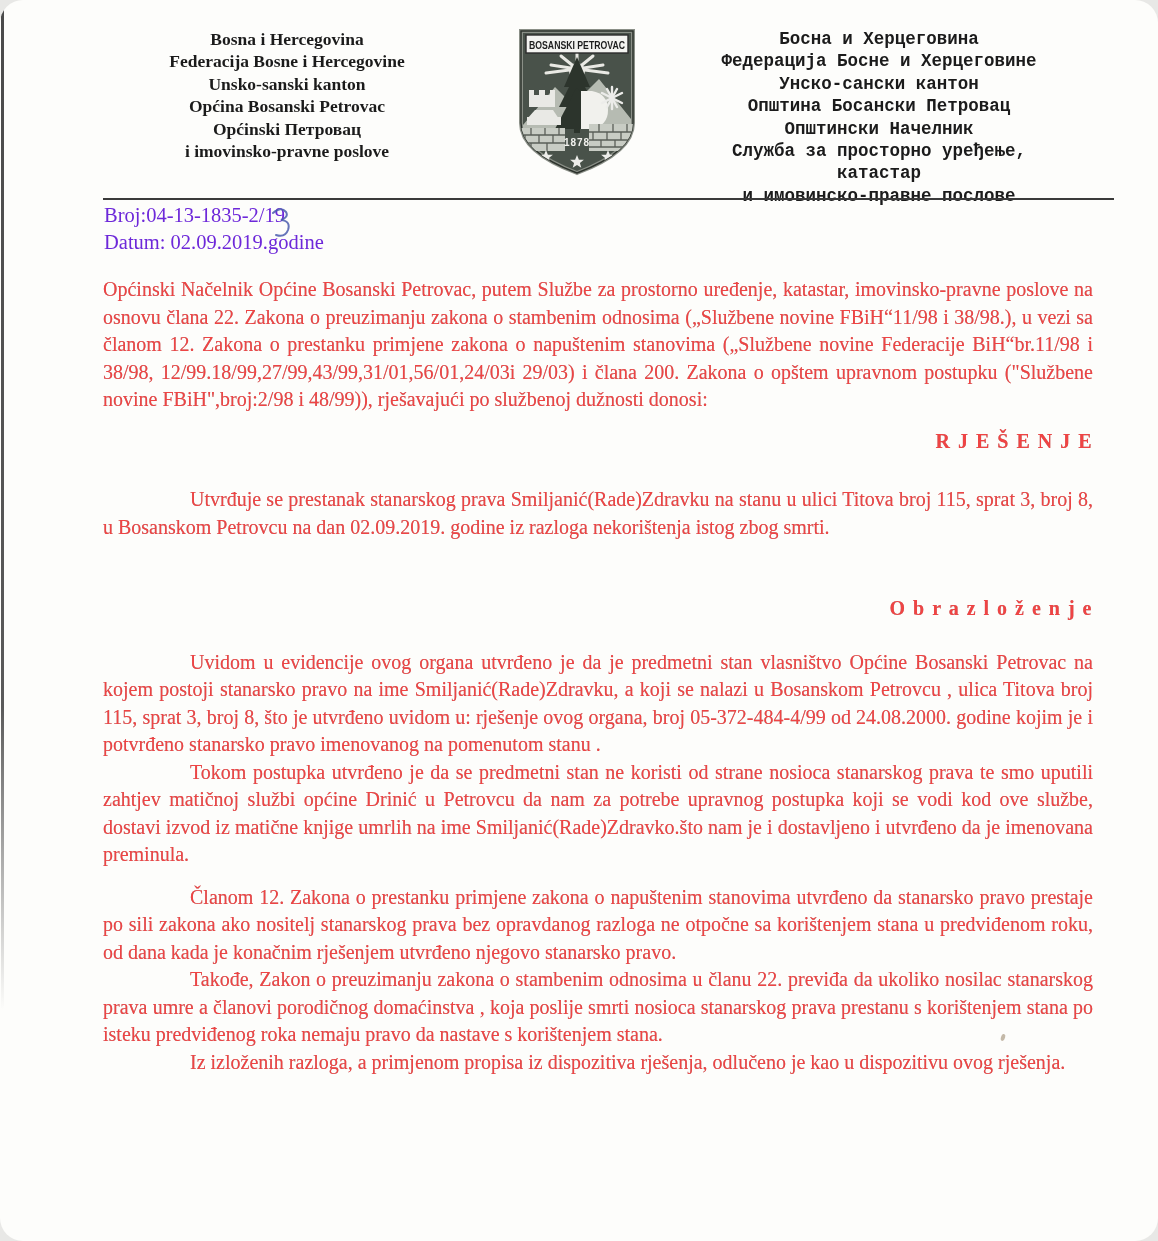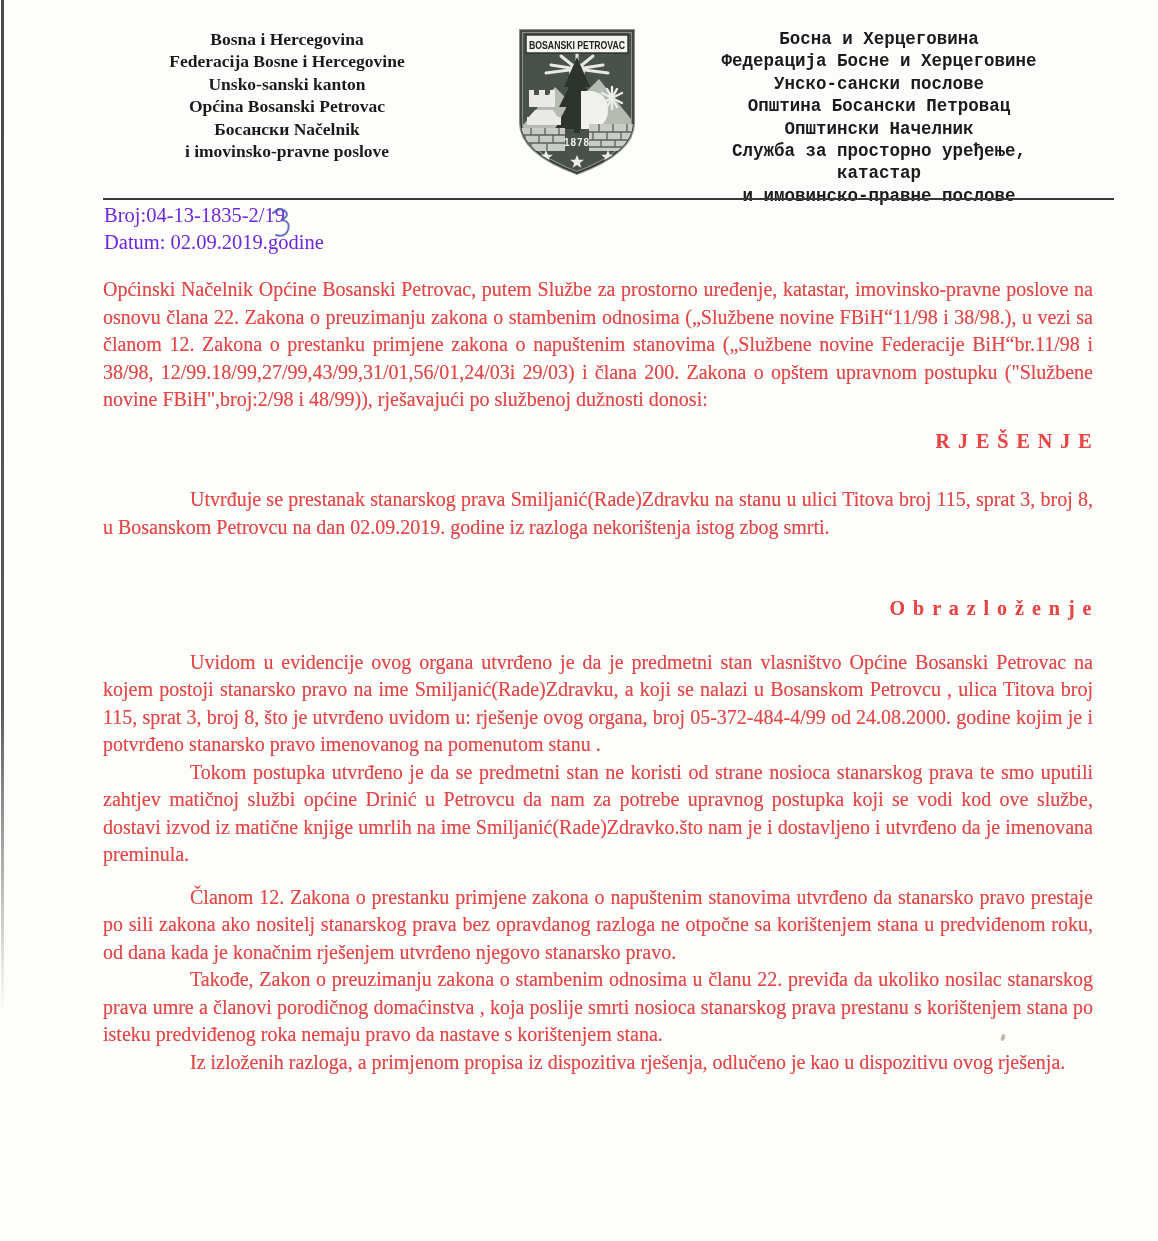--- a/index.html
+++ b/index.html
@@ -4,20 +4,21 @@
 <style>
   html,body{margin:0;padding:0;background:#e8e8e6;}
   .page{
     position:relative;
     width:1158px;height:1241px;
     margin:0 auto;
     background:#fdfdfb;
     overflow:hidden;
     font-family:"Liberation Serif","DejaVu Serif",serif;
     color:#1e1e1e;
+    border-radius:23px;
   }
   .scan-edge{
     position:absolute;left:1px;top:0;width:3px;height:1010px;
     background:linear-gradient(to bottom,#4a4a4a 0%,#5a5a5a 70%,rgba(90,90,90,0) 100%);
   }
   .hdr-block{
     position:absolute;top:28px;width:378px;
     text-align:center;font-weight:bold;
     font-size:17.5px;line-height:22.4px;
     color:#1b1b1b;
@@ -55,21 +56,21 @@
 
 <div class="page">
 
   <div class="scan-edge"></div>
 
   <div class="hdr-block hdr-left">
     <div>Bosna i Hercegovina</div>
     <div>Federacija Bosne i Hercegovine</div>
     <div>Unsko-sanski kanton</div>
     <div>Općina Bosanski Petrovac</div>
-    <div>Босански Načelnik</div>
+    <div>Općinski Петровац</div>
     <div>i imovinsko-pravne poslove</div>
   </div>
 
   <div class="emblem">
     <svg width="124" height="154" viewBox="0 0 124 154">
       <defs>
         <clipPath id="shieldClip">
           <path d="M6 6 H118 V98 Q118 127 62 148 Q6 127 6 98 Z"></path>
         </clipPath>
         <path id="star5" d="M0,-7 L1.9,-2.2 L6.9,-2.2 L2.9,0.9 L4.3,5.8 L0,2.9 L-4.3,5.8 L-2.9,0.9 L-6.9,-2.2 L-1.9,-2.2 Z"></path>
@@ -153,21 +154,21 @@
       </g>
 
       <rect x="11" y="10" width="102" height="18" fill="#f4f4f1" stroke="#2c2c2c" stroke-width="1.4"></rect>
       <text x="62" y="23.5" text-anchor="middle" font-family="Liberation Sans, sans-serif" font-size="10" font-weight="bold" fill="#1d1d1d" textLength="96" lengthAdjust="spacingAndGlyphs">BOSANSKI PETROVAC</text>
     </svg>
   </div>
 
   <div class="hdr-block hdr-right">
     <div>Босна и Херцеговина</div>
     <div>Федерација Босне и Херцеговине</div>
-    <div>Унско-сански послове</div>
+    <div>Унско-сански кантон</div>
     <div>Општина Босански Петровац</div>
     <div>Општински Начелник</div>
     <div>Служба за просторно уређење, катастар</div>
     <div>и имовинско-правне послове</div>
   </div>
 
   <div class="rule"></div>
 
   <div class="meta">
     <div>Broj:04-13-1835-2/19</div>

